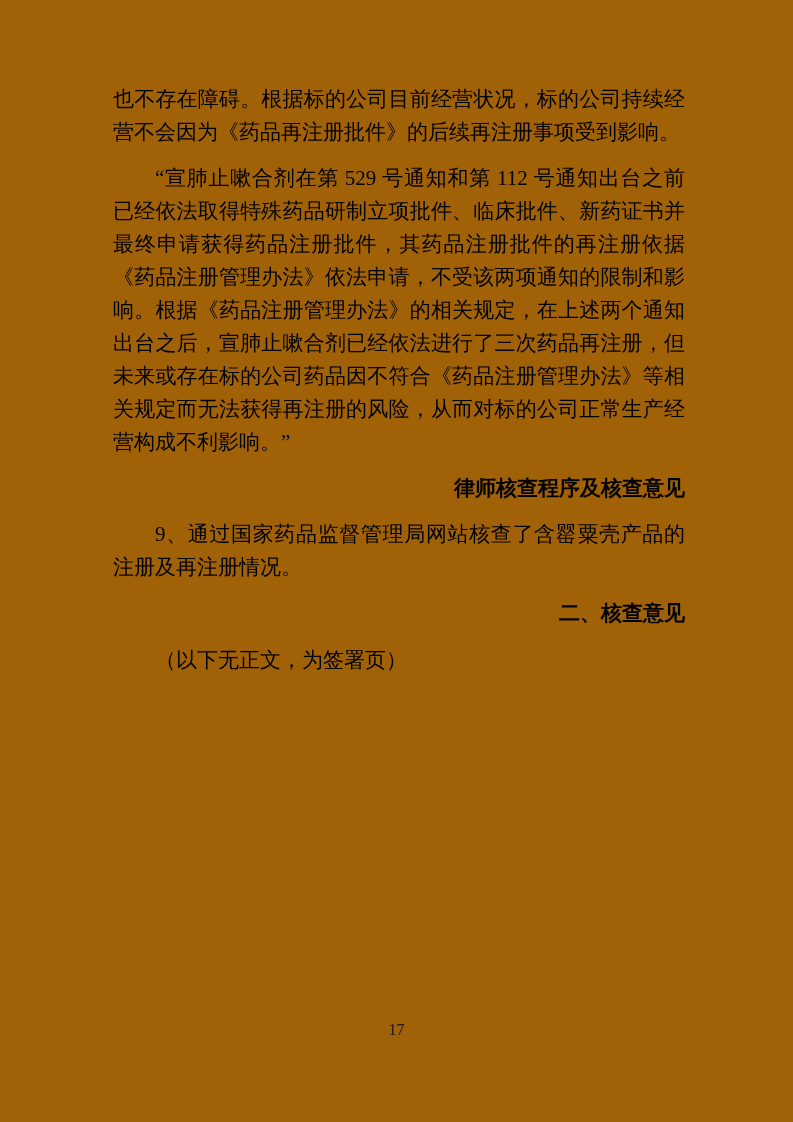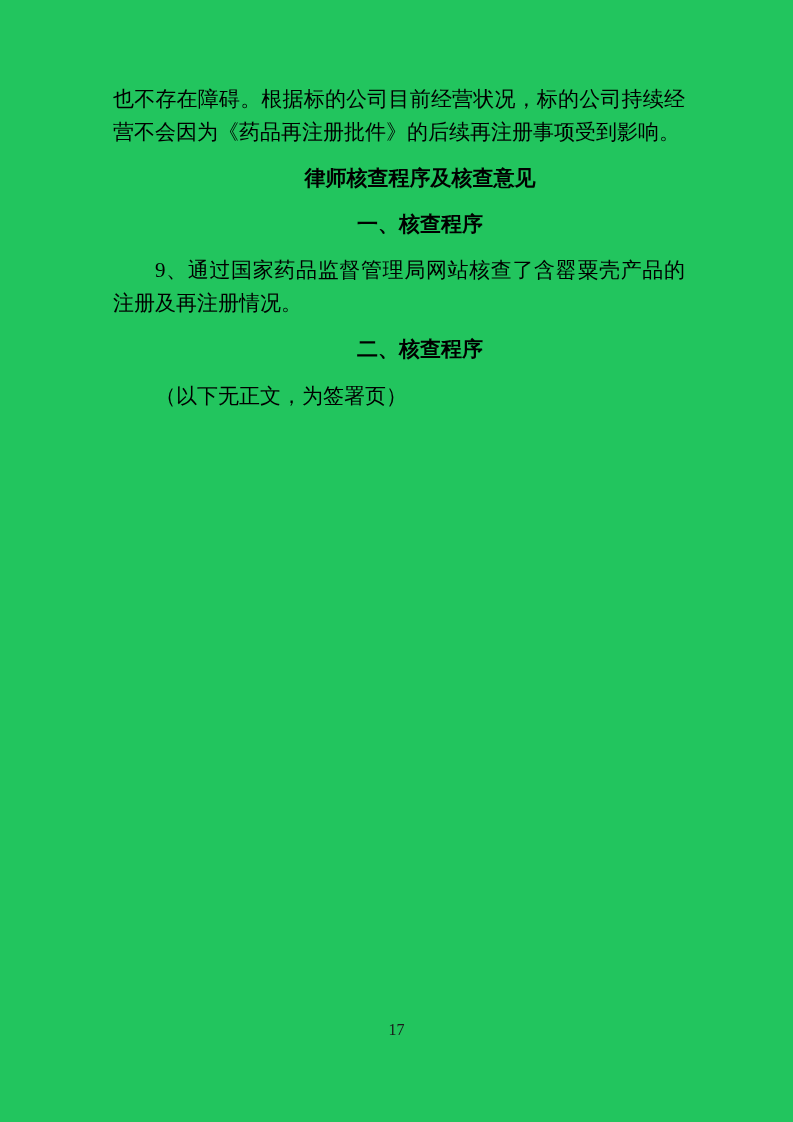--- a/index.html
+++ b/index.html
@@ -14,21 +14,21 @@
     font-family: "Liberation Serif", "DejaVu Serif", serif;
     color: #000000;
     overflow: hidden;
   }
   .doc-page {
     position: absolute;
     top: 0;
     left: 0;
     width: 793px;
     height: 1122px;
-    background: #22c55e;
+    background: #a16207;
   }
   .doc-content {
     position: absolute;
     top: 83px;
     left: 113px;
     width: 572px;
   }
   .para {
     font-size: 21px;
     line-height: 33px;
@@ -38,21 +38,21 @@
   }
   .indent {
     text-indent: 2em;
   }
   .heading {
     font-size: 21px;
     line-height: 33px;
     font-weight: bold;
     margin: 12px 0 13px 0;
     text-indent: 2em;
-    text-align: center;
+    text-align: right;
   }
   .closing {
     text-align: left;
     margin-top: 14px;
   }
   .page-number {
     position: absolute;
     left: 0;
     width: 793px;
     top: 1020px;
@@ -64,29 +64,29 @@
 </style>
 </head>
 <body>
 
 <div class="doc-page">
   <div class="doc-content">
 
     <p class="para">也不存在障碍。根据标的公司目前经营状况，标的公司持续经营不会因为《药品再注册批件》的后续再注册事项受到影响。</p>
 
 
+    <p class="para indent">“宣肺止嗽合剂在第 529 号通知和第 112 号通知出台之前已经依法取得特殊药品研制立项批件、临床批件、新药证书并最终申请获得药品注册批件，其药品注册批件的再注册依据《药品注册管理办法》依法申请，不受该两项通知的限制和影响。根据《药品注册管理办法》的相关规定，在上述两个通知出台之后，宣肺止嗽合剂已经依法进行了三次药品再注册，但未来或存在标的公司药品因不符合《药品注册管理办法》等相关规定而无法获得再注册的风险，从而对标的公司正常生产经营构成不利影响。”</p>
 
     <p class="heading">律师核查程序及核查意见</p>
 
-    <p class="heading">一、核查程序</p>
 
 
     <p class="para indent">9、通过国家药品监督管理局网站核查了含罂粟壳产品的注册及再注册情况。</p>
 
-    <p class="heading">二、核查程序</p>
+    <p class="heading">二、核查意见</p>
 
 
     <p class="para indent closing">（以下无正文，为签署页）</p>
 
   </div>
 
   <div class="page-number">17</div>
 </div>
 
 </body></html>

